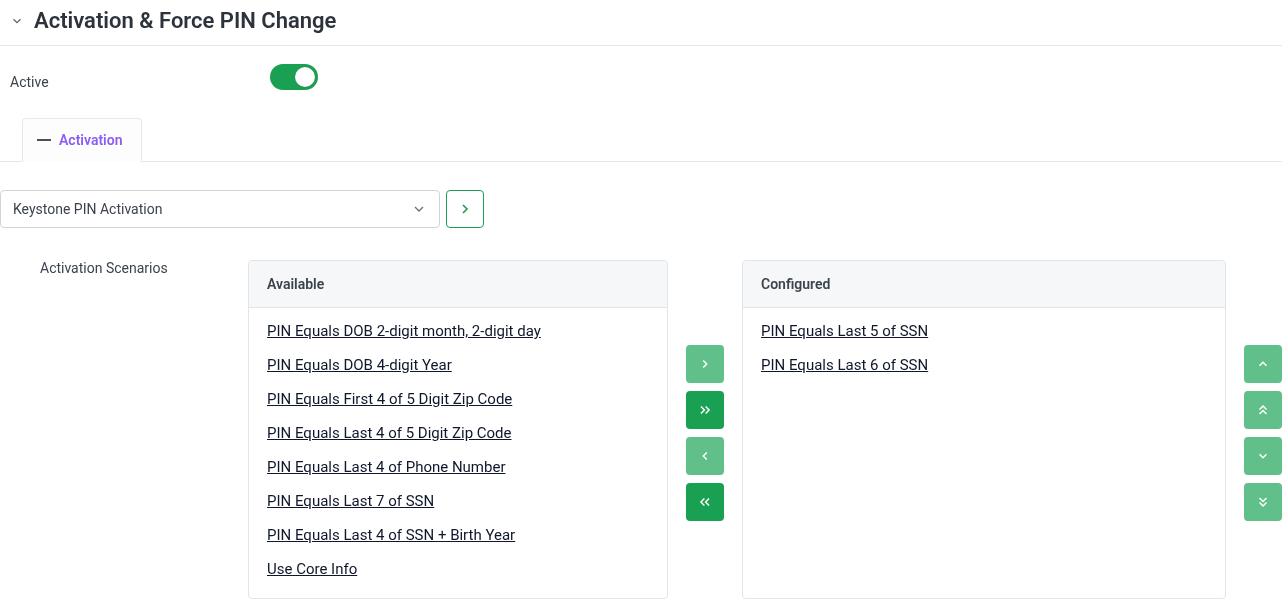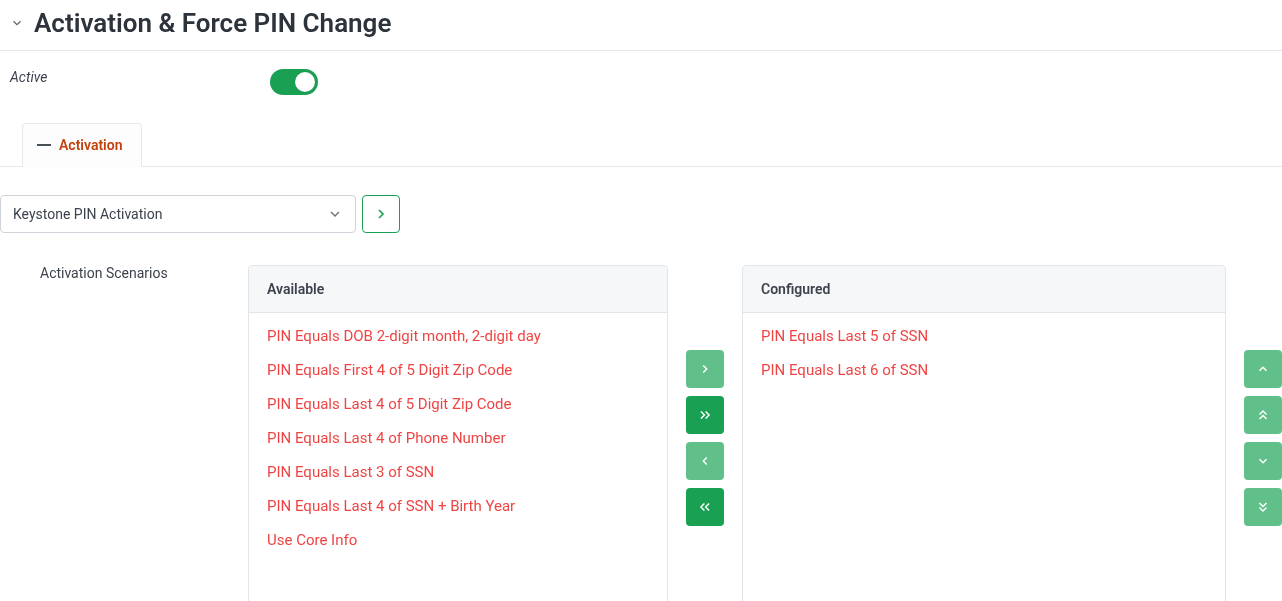--- a/index.html
+++ b/index.html
@@ -17,30 +17,29 @@
     align-items: center;
     gap: 10px;
     padding: 8px 10px 12px 10px;
   }
   .panel-header .chev {
     width: 14px; height: 14px;
     display: inline-flex; align-items: center; justify-content: center;
     color: #5a626d;
   }
   .panel-title {
-    font-size: 26px;
+    font-size: 22px;
     font-weight: 600;
     color: #2d333b;
   }
   .divider { border-top: 1px solid #e6e8eb; }
   .row-active {
     display: flex;
-    align-items: flex-start;
+    align-items: flex-end;
     padding: 18px 10px 10px 10px;
-    font-style: italic;
   }
   .row-active .label {
     width: 260px;
     color: #3c434d;
     font-size: 14px;
   }
   
   .toggle {
     width: 48px; height: 26px;
     background: #1aa053;
@@ -66,21 +65,21 @@
   .tab {
     display: flex;
     align-items: center;
     gap: 8px;
     border: 1px solid #e6e8eb;
     border-bottom: 1px solid #fdfdfd;
     background: #fdfdfd;
     padding: 13px 18px 13px 14px;
     border-radius: 4px 4px 0 0;
     font-weight: 600;
-    color: #c2410c;
+    color: #8b5cf6;
     cursor: pointer;
   }
   .tab .bar-icon { width: 14px; height: 2px; background: #4a5059; display:inline-block; }
   .tab-panel-area {
     border-top: 1px solid #e6e8eb;
     padding-top: 22px;
     padding-bottom: 10px;
   }
   .form-row {
     display: flex;
@@ -94,21 +93,21 @@
     color: #3c434d;
     font-size: 14px;
   }
   
   .select-wrap {
     display: flex;
     align-items: stretch;
     gap: 6px;
   }
   .select-box {
-    width: 356px;
+    width: 440px;
     height: 38px;
     border: 1px solid #d0d4da;
     border-radius: 4px;
     display: flex;
     align-items: center;
     justify-content: space-between;
     padding: 3px 12px;
     background: #fff;
     cursor: pointer;
     color: #3c434d;
@@ -149,23 +148,24 @@
     border-radius: 4px 4px 0 0;
   }
   .listbox .body {
     height: 290px;
     overflow-y: scroll;
     padding: 6px 0;
   }
   .listbox.configured .body { overflow-y: auto; }
   .listbox .item {
     padding: 8px 18px;
-    color: #ef4444;
+    color: #0f172a;
     font-size: 15px;
     cursor: pointer;
+    text-decoration: underline;
   }
   .btn-col {
     display: flex;
     flex-direction: column;
     gap: 8px;
     padding-top: 85px;
   }
   .sqbtn {
     width: 38px; height: 38px;
     border-radius: 4px;
@@ -231,24 +231,25 @@
 
   <div class="form-row" style="margin-top:12px;">
     <div class="flabel">Activation Scenarios</div>
 
     <div class="dual-list-area">
 
       <div class="listbox">
         <div class="head">Available</div>
         <div class="body" id="available-body">
             <div class="item">PIN Equals DOB 2-digit month, 2-digit day</div>
+            <div class="item">PIN Equals DOB 4-digit Year</div>
             <div class="item">PIN Equals First 4 of 5 Digit Zip Code</div>
             <div class="item">PIN Equals Last 4 of 5 Digit Zip Code</div>
             <div class="item">PIN Equals Last 4 of Phone Number</div>
-            <div class="item">PIN Equals Last 3 of SSN</div>
+            <div class="item">PIN Equals Last 7 of SSN</div>
             <div class="item">PIN Equals Last 4 of SSN + Birth Year</div>
             <div class="item">Use Core Info</div>
           </div>
       </div>
 
       <div class="btn-col">
         <button class="sqbtn disabled">
           <svg width="14" height="14" viewBox="0 0 24 24" fill="none" stroke="currentColor" stroke-width="2.5">
               <polyline points="9 6 15 12 9 18"></polyline>
             </svg>

